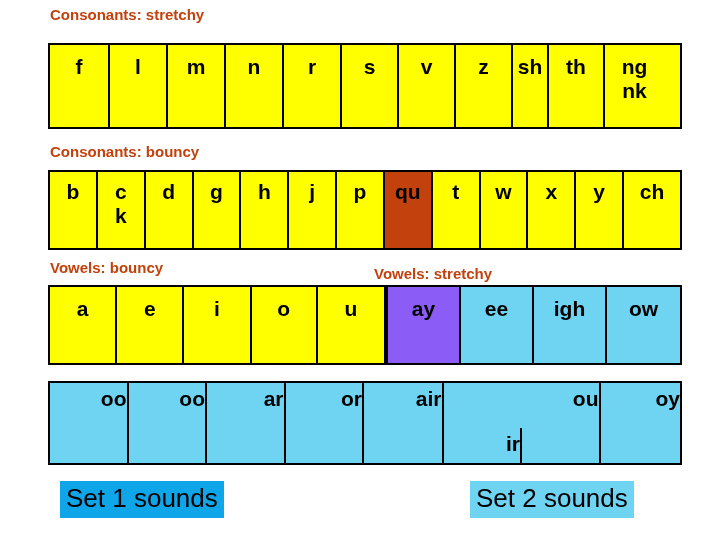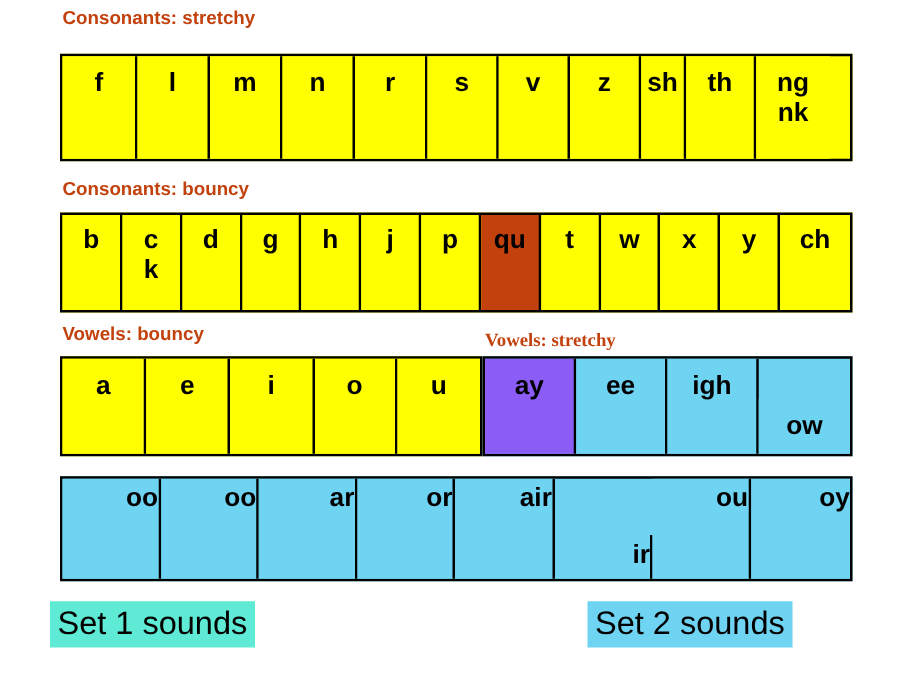--- a/index.html
+++ b/index.html
@@ -95,32 +95,32 @@
 
   .legend {
     position: absolute;
     font-size: 26px;
     color: #000000;
     padding: 2px 6px 4px 6px;
     box-sizing: border-box;
     white-space: nowrap;
   }
   #legend-set1 {
-    left: 40px; top: 481px;
-    background: #5eead4;
+    left: 60px; top: 481px;
+    background: #0ea5e9;
   }
   #legend-set2 {
     left: 470px; top: 481px;
     background: #6fd3f2;
   }
 
   #heading-consonants-stretchy { left: 50px; top: 6px; }
   #heading-consonants-bouncy   { left: 50px; top: 143px; }
   #heading-vowels-bouncy       { left: 50px; top: 259px; }
-  #heading-vowels-stretchy     { left: 388px; top: 265px; font-family: Liberation Serif, serif; }
+  #heading-vowels-stretchy     { left: 374px; top: 265px; }
 </style>
 </head>
 <body>
 
 <div class="page">
 
   <div class="heading" id="heading-consonants-stretchy">Consonants: stretchy</div>
 
   <div class="row" id="row-consonants-stretchy">
       <div class="cell" style="width: 60px; background: rgb(255, 255, 0);">
@@ -229,21 +229,21 @@
   <div class="row" id="row-vowels-stretchy">
       <div class="cell" style="width: 74px; background: #8b5cf6;">
         <span class="multi">ay</span>
       </div>
       <div class="cell" style="width: 74px; background: rgb(111, 211, 242);">
         <span class="multi">ee</span>
       </div>
       <div class="cell" style="width: 74px; background: rgb(111, 211, 242);">
         <span class="multi">igh</span>
       </div>
-      <div class="cell" style="width: 74px; background: rgb(111, 211, 242); margin-top: 32px;">
+      <div class="cell" style="width: 74px; background: rgb(111, 211, 242);">
         <span class="multi">ow</span>
       </div>
     </div>
 
   <div class="row" id="row-vowels-stretchy-2">
       <div class="cell" style="width: 79px; background: rgb(111, 211, 242);">
         <span class="multi">oo</span>
       </div>
       <div class="cell" style="width: 79px; background: rgb(111, 211, 242);">
         <span class="multi">oo</span>

